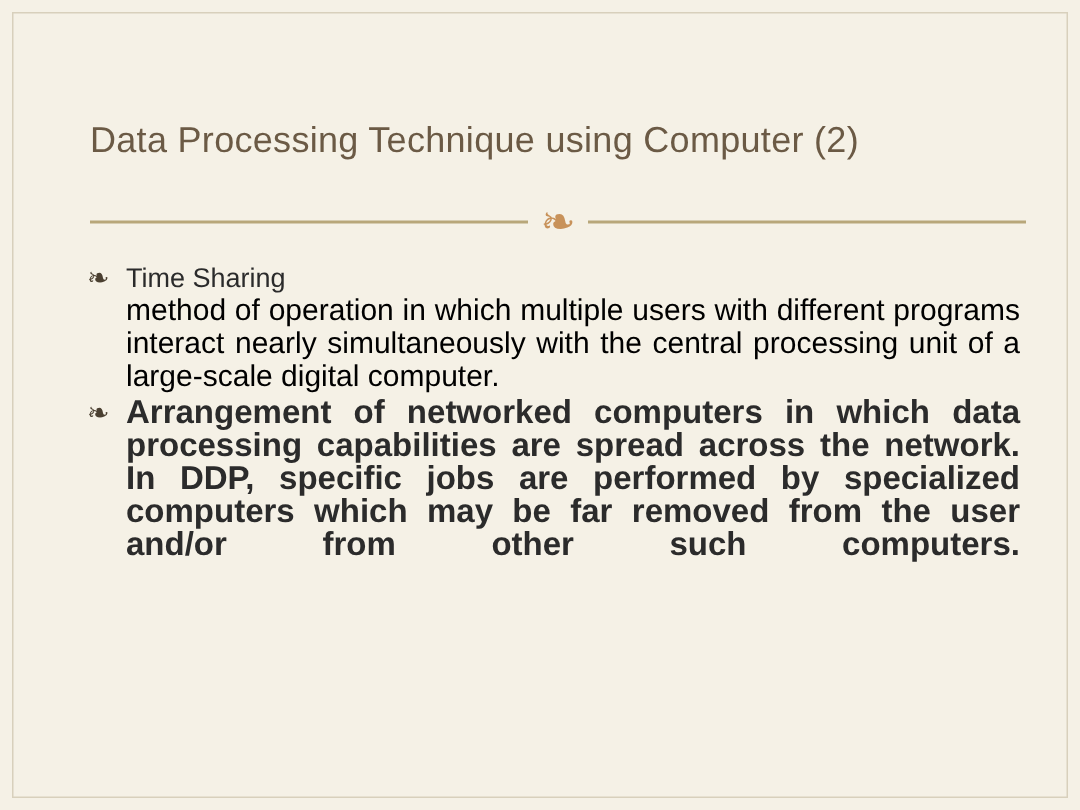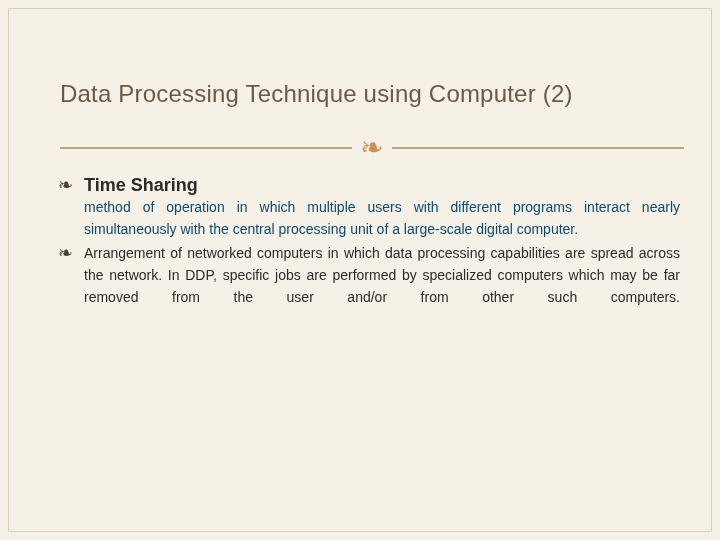--- a/index.html
+++ b/index.html
@@ -73,35 +73,35 @@
     left: -26px;
     top: 0;
     color: #4a3f30;
     font-size: 18px;
     line-height: 22px;
   }
   .bullet-head {
     font-size: 18px;
     color: #2b2b2b;
     line-height: 22px;
-    font-weight: bold;
   }
   .bullet-body {
-    font-size: 14px;
-    color: #0c4a6e;
+    font-size: 20px;
+    color: #000000;
     line-height: 22px;
     text-align: justify;
     text-justify: inter-word;
   }
   .bullet-body-last {
-    font-size: 14px;
+    font-size: 22px;
     color: #2b2b2b;
     line-height: 22px;
     text-align: justify;
     text-align-last: justify;
+    font-weight: bold;
   }
 </style>
 </head>
 <body>
 
 <div class="slide">
   <div class="border-frame"></div>
   <div class="content">
     <h1 class="title">Data Processing Technique using Computer (2)</h1>
 

